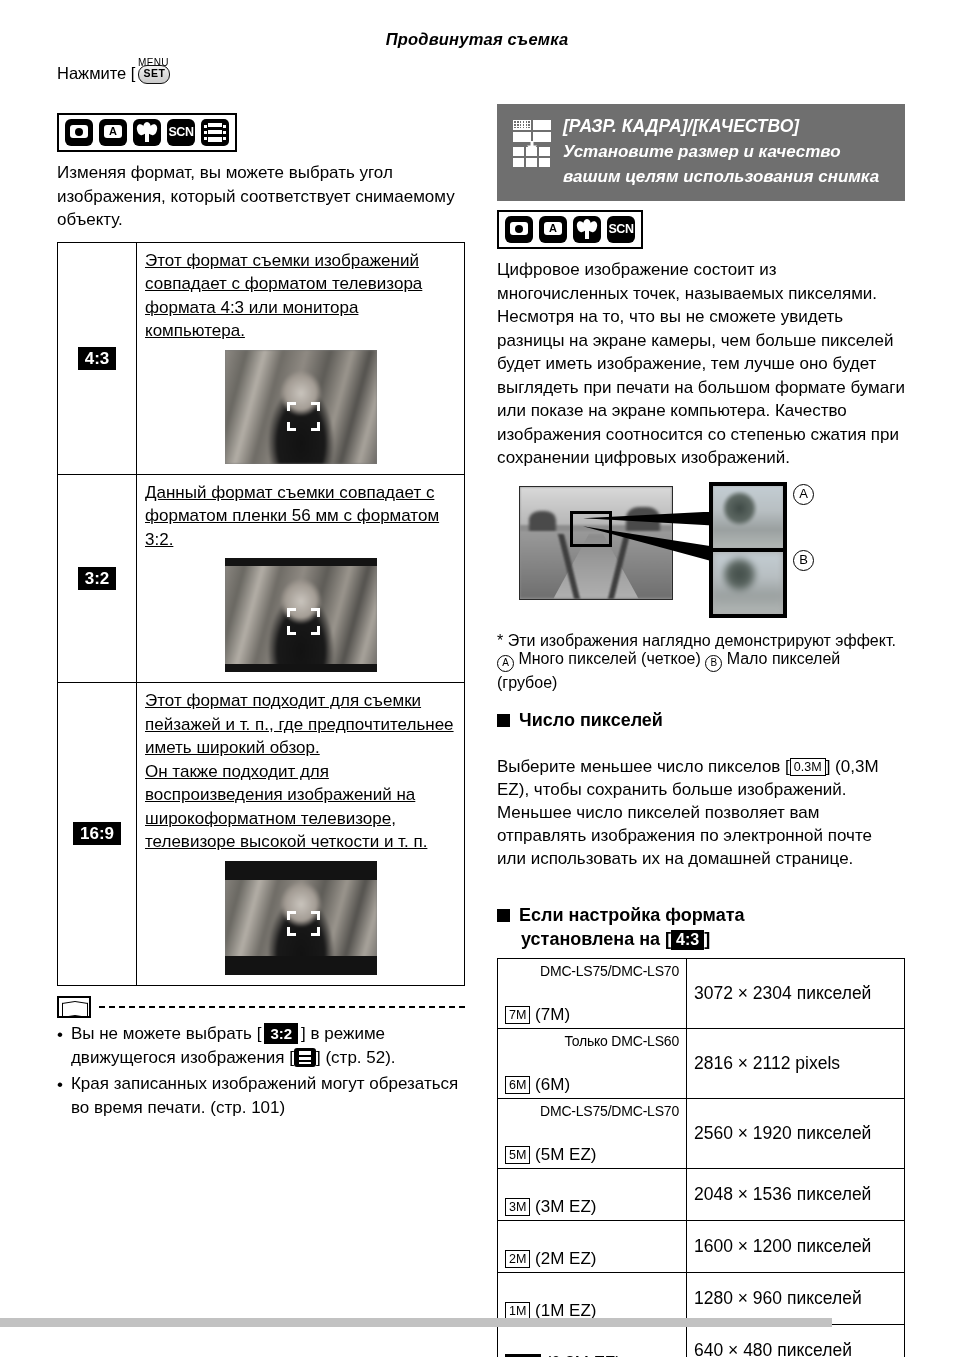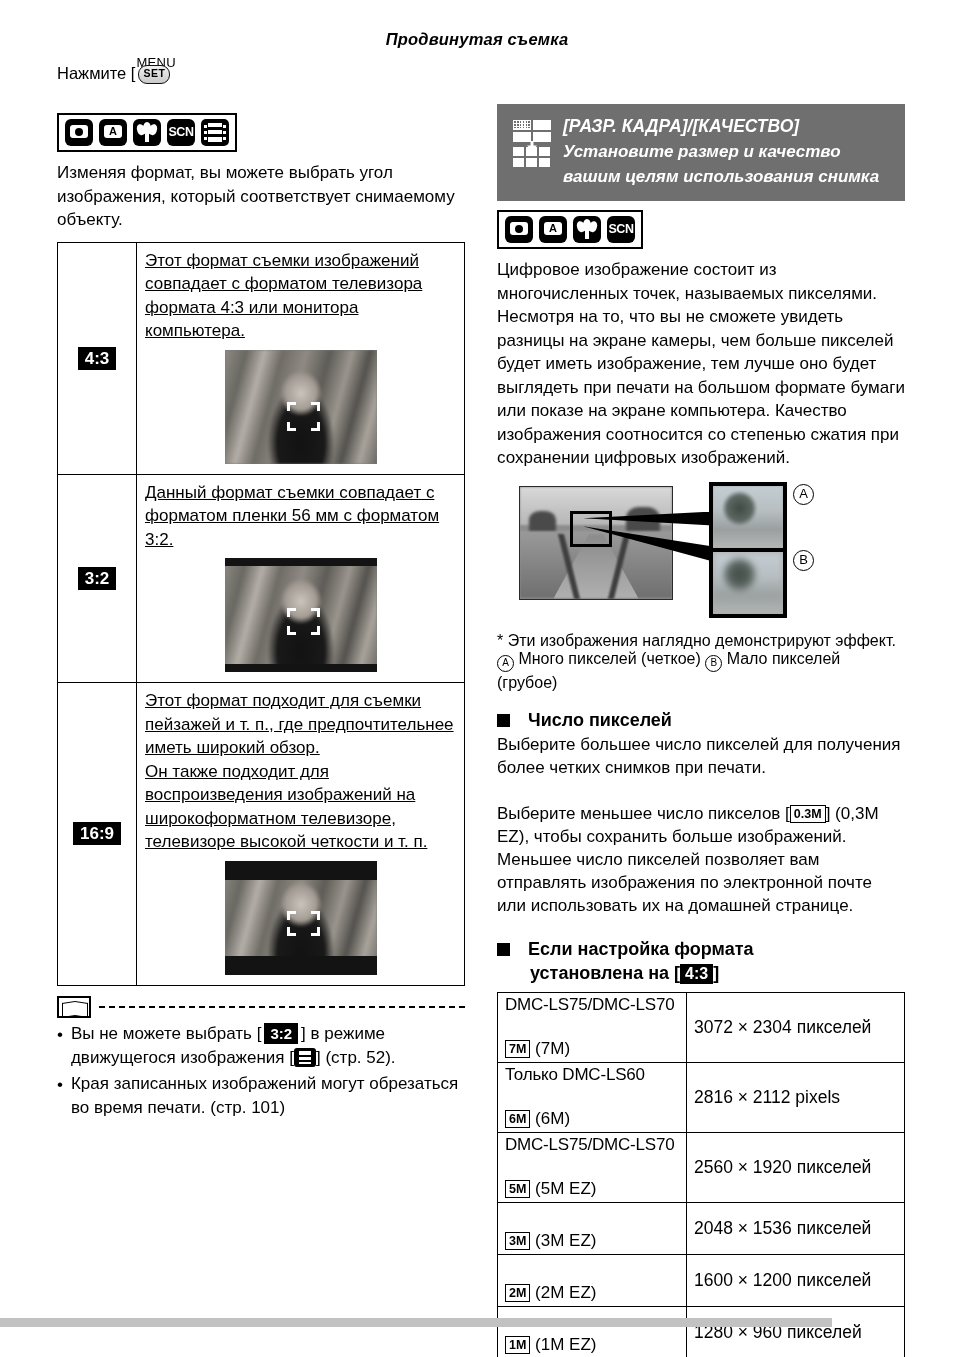--- a/index.html
+++ b/index.html
@@ -25,21 +25,21 @@
   .intro{
     position:absolute;left:57px;top:62px;width:880px;
     font-size:16.5px;line-height:22px;white-space:nowrap;
   }
   .setbtn{
     display:inline-block;position:relative;
     width:34px;height:19px;vertical-align:-4px;margin:0 1px;
   }
   .setbtn .lbl{
     position:absolute;left:0;top:-12px;width:34px;text-align:center;
-    font-size:13px;letter-spacing:.3px;font-weight:400;
+    font-size:10px;letter-spacing:.3px;font-weight:400;
   }
   .setbtn .cap{
     position:absolute;left:2px;top:1px;width:30px;height:17px;
     border:1.6px solid #111;border-radius:9px;
     background:linear-gradient(#f2f2f2,#c9c9c9);
     font-size:10.5px;font-weight:bold;line-height:15px;text-align:center;
     letter-spacing:.5px;
   }
 
   
@@ -184,34 +184,34 @@
   .bullets{margin-top:4px;}
   .bul{display:flex;gap:8px;font-size:17px;line-height:24px;margin-top:2px;}
   .bul .dot{flex:0 0 auto;padding-top:1px;}
   .mov-inline{
     display:inline-block;width:22px;height:19px;vertical-align:-4px;background:#000;position:relative;border-radius:3px;
   }
   .mov-inline .in{position:absolute;left:5px;top:3px;width:12px;height:13px;background:#fff;}
   .mov-inline .b{position:absolute;left:5px;width:12px;height:2.5px;background:#000;}
 
   
-  .h2{font-size:18px;font-weight:bold;line-height:24px;margin-top:14px;display:flex;gap:18px;}
+  .h2{font-size:18px;font-weight:bold;line-height:24px;margin-top:14px;display:flex;gap:9px;}
   .sq{flex:0 0 auto;width:13px;height:13px;background:#000;margin-top:6px;}
   .boxchip{
     display:inline-block;border:1.5px solid #000;background:#fff;
-    font-size:12.5px;line-height:14px;font-weight:bold;padding:1px 3px;vertical-align:1px;margin-top:26px;
+    font-size:12.5px;line-height:14px;font-weight:normal;padding:1px 3px;vertical-align:1px;margin-top:26px;
   }
   .boxchip.inv{background:#000;color:#fff;border-color:#000;}
   .cap-line{font-size:16px;line-height:22px;}
 
   table.res{border-collapse:collapse;width:100%;margin-top:7px;}
   table.res td{border:1.5px solid #000;padding:3px 7px;font-size:17px;line-height:21px;}
   table.res td.c1{width:174px;}
   table.res td.c2{font-size:17.5px;}
-  .model{font-size:17px;line-height:18px;letter-spacing:-.2px;}
+  .model{font-size:14px;line-height:18px;letter-spacing:-.2px;text-align:right;}
 
   .footbar{position:absolute;left:0;top:1318px;width:832px;height:9px;background:#c2c2c2;}
 </style>
 </head>
 <body>
 
 <div class="page">
 
   <div class="runhead">Продвинутая съемка</div>
 
@@ -446,25 +446,24 @@
       <span class="circlabel" style="width:15px;height:15px;font-size:10px;line-height:13px;vertical-align:-2px">A</span>
       <span>Много пикселей (четкое)</span>
       <span class="circlabel" style="width:15px;height:15px;font-size:10px;line-height:13px;vertical-align:-2px">B</span>
       <span>Мало пикселей (грубое)</span>
     </div>
 
     <div class="h2">
       <span class="sq"></span>
       <span>Число пикселей</span>
     </div>
-    <div class="para tight" style="margin-top:1px">Выберите большее число пикселей для получения более четких снимков при печати.</div>
     <div class="para tight" style="margin-top:0"><span>Выберите меньшее число пикселов [</span><span class="boxchip">0.3M</span><span>] (0,3М EZ), чтобы сохранить больше изображений.</span></div>
     <div class="para tight" style="margin-top:0">Меньшее число пикселей позволяет вам отправлять изображения по электронной почте или использовать их на домашней странице.</div>
 
-    <div class="h2" style="margin-top:20px">
+    <div class="h2" style="margin-top:33px">
       <span class="sq"></span>
       <span>
         <span>Если настройка формата</span><br>
         <span style="display:inline-block;padding-left:2px">
           <span>установлена на [</span><span class="chip" style="font-size:16px;line-height:20px;padding:0 5px;vertical-align:0">4:3</span><span>]</span>
         </span>
       </span>
     </div>
 
     <table class="res">

